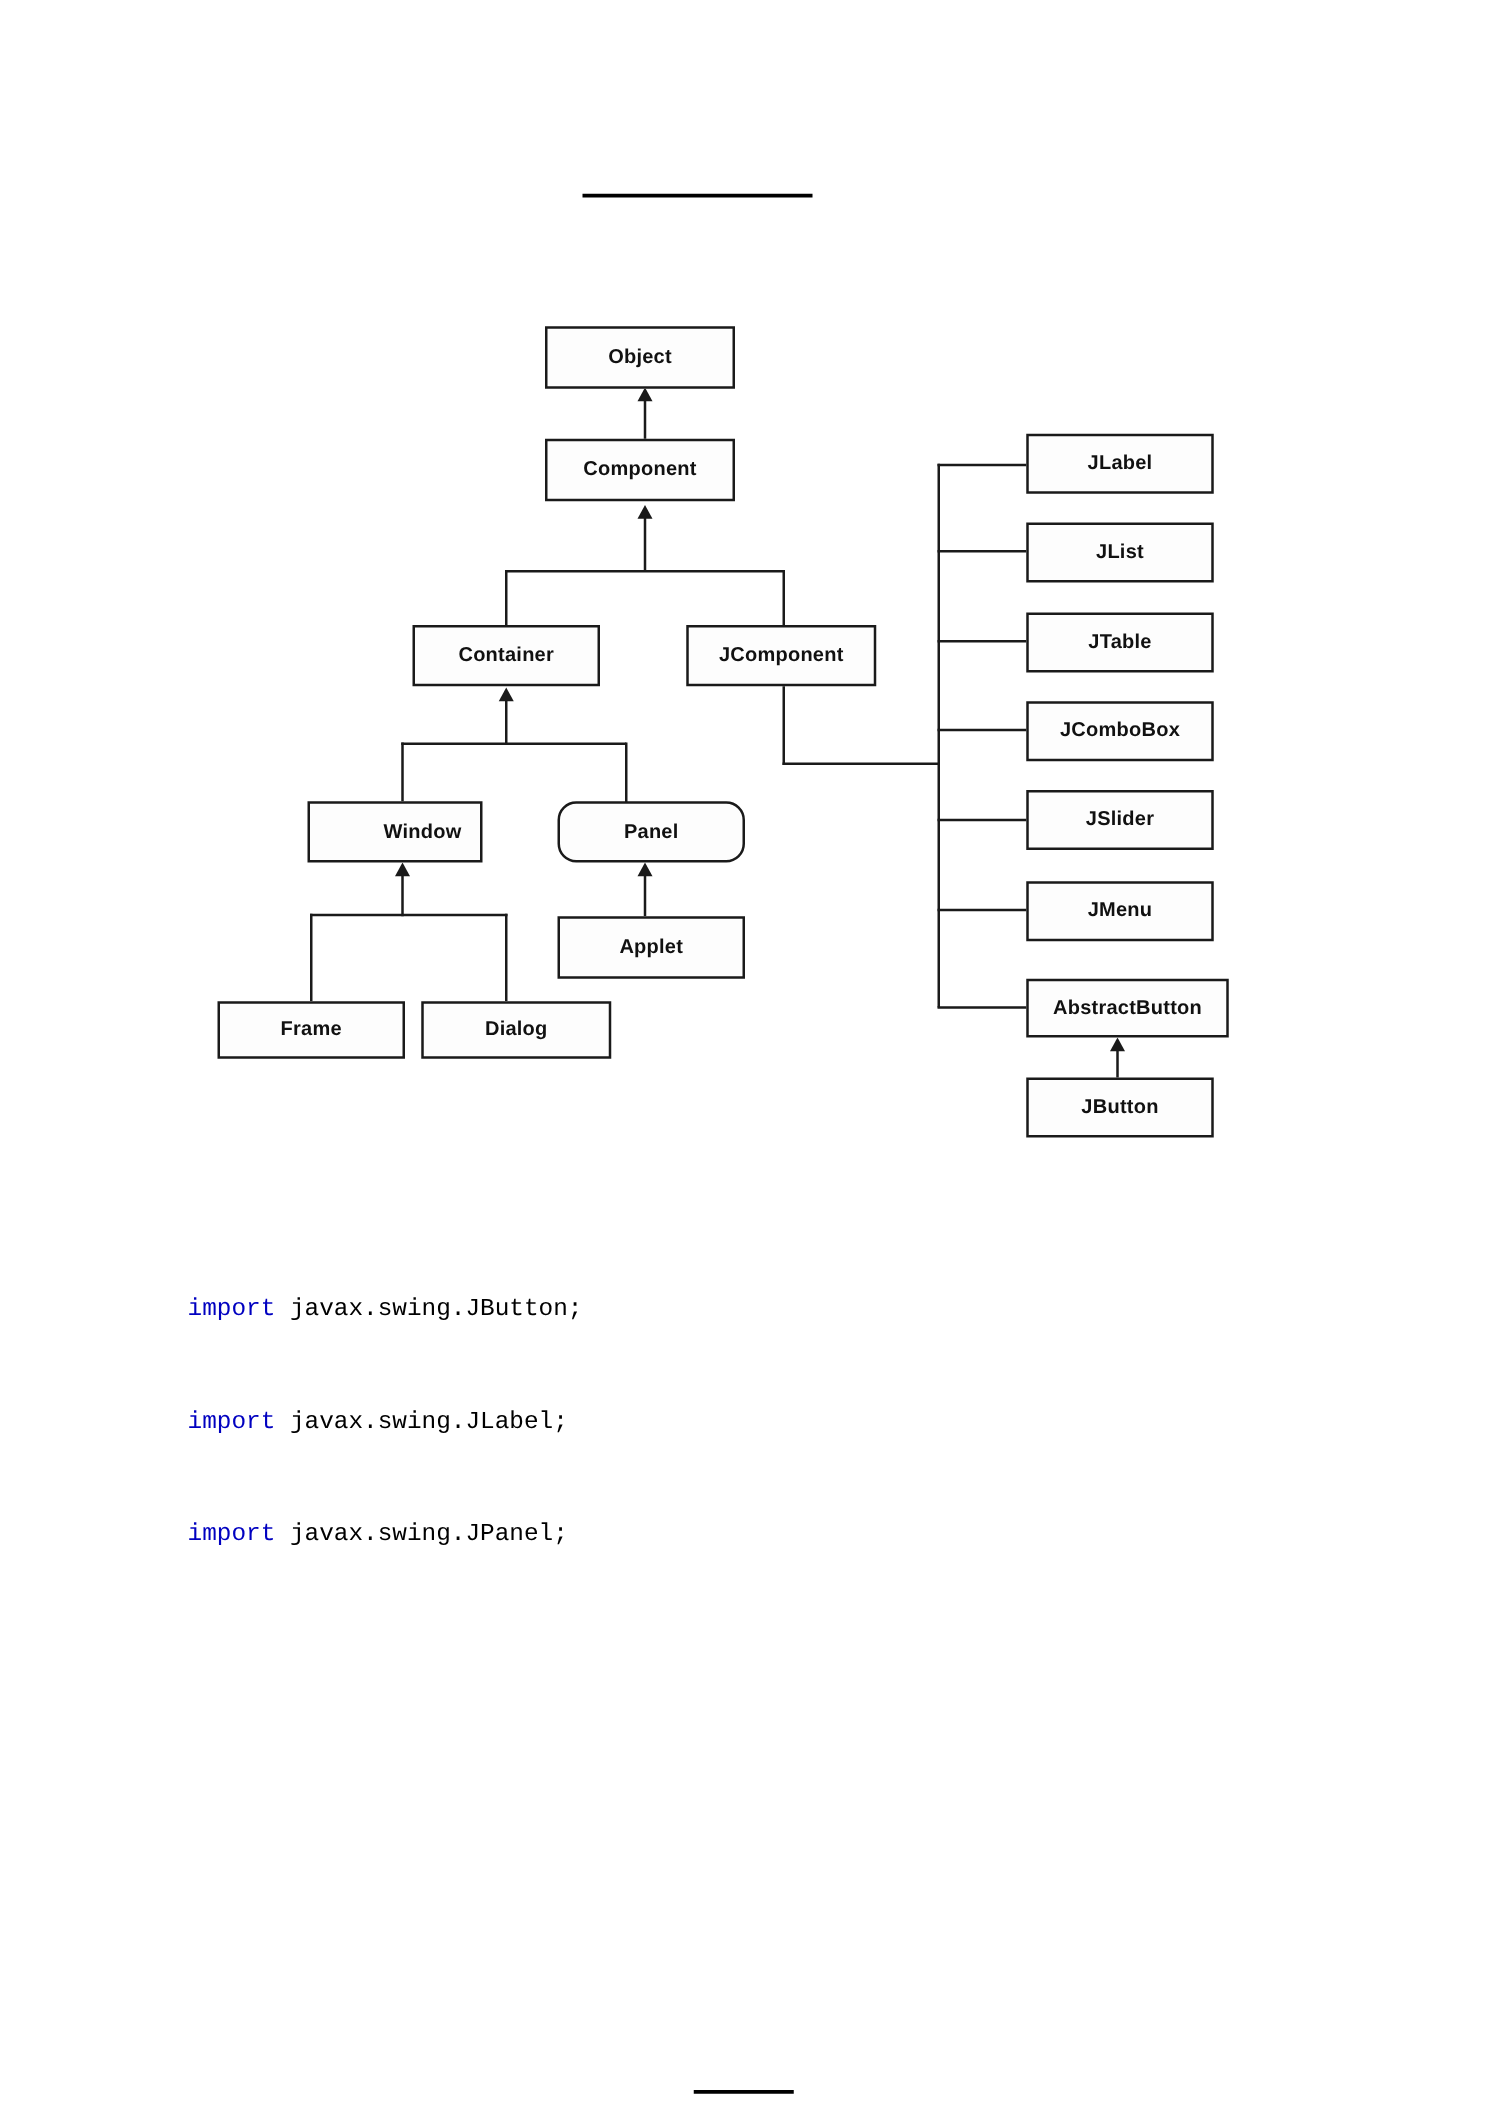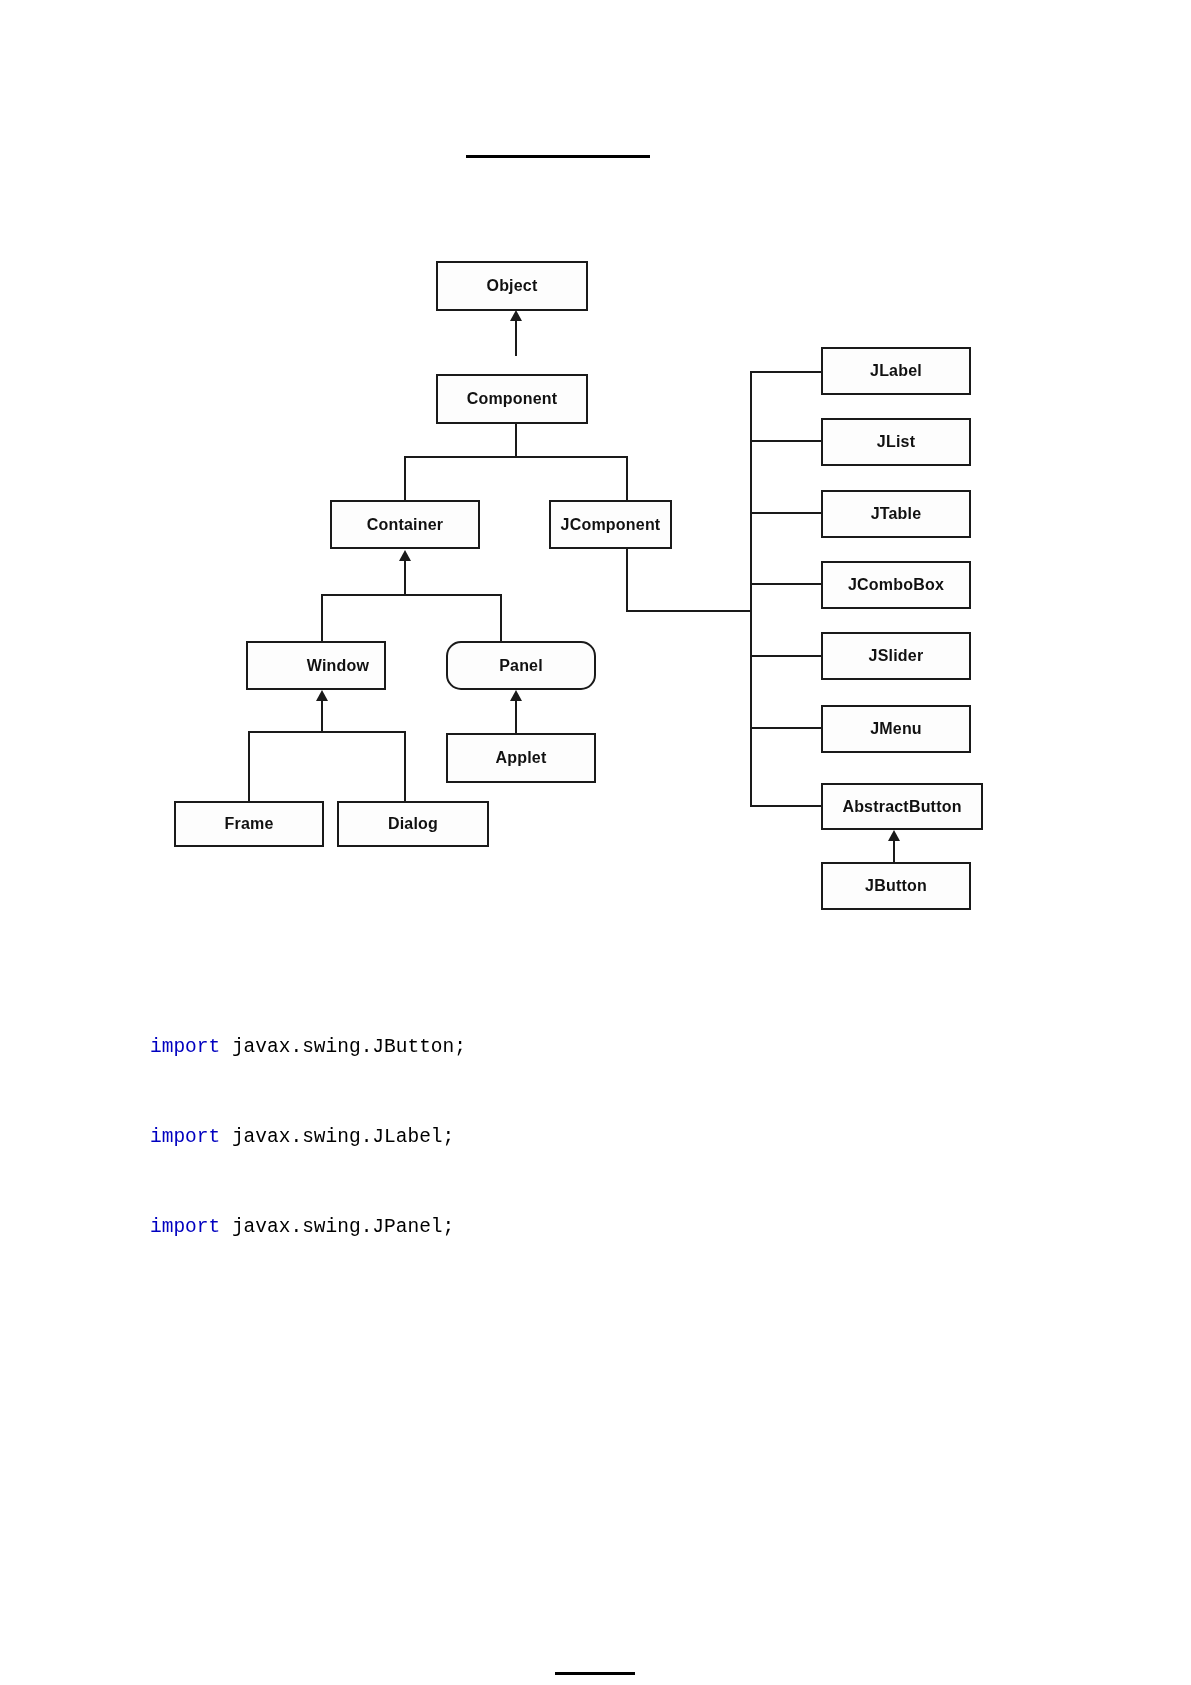--- a/index.html
+++ b/index.html
@@ -143,29 +143,29 @@
     <div class="conn h" style="left:750px; top:727px; width:72px;"></div>
     <div class="conn h" style="left:750px; top:805px; width:72px;"></div>
 
     <div class="conn v" style="left:893px; top:840px; height:23px;"></div>
     <div class="arrowhead" style="left:888px; top:830px;"></div>
 
     <div class="node" style="left:436px; top:261px; width:152px; height:50px;">
       <span>Object</span>
     </div>
 
-    <div class="node" style="left:436px; top:374px; width:152px; height:50px;">
+    <div class="node" style="left:436px; top:351px; width:152px; height:50px;">
       <span>Component</span>
     </div>
 
     <div class="node" style="left:330px; top:500px; width:150px; height:49px;">
       <span>Container</span>
     </div>
 
-    <div class="node" style="left:549px; top:500px; width:123px; height:49px;">
+    <div class="node" style="left:549px; top:500px; width:152px; height:49px;">
       <span>JComponent</span>
     </div>
 
     <div class="node" style="left:246px; top:641px; width:140px; height:49px;padding-left:44px;">
       <span>Window</span>
     </div>
 
     <div class="node" style="left:446px; top:641px; width:150px; height:49px;border-radius:15px;">
       <span>Panel</span>
     </div>

